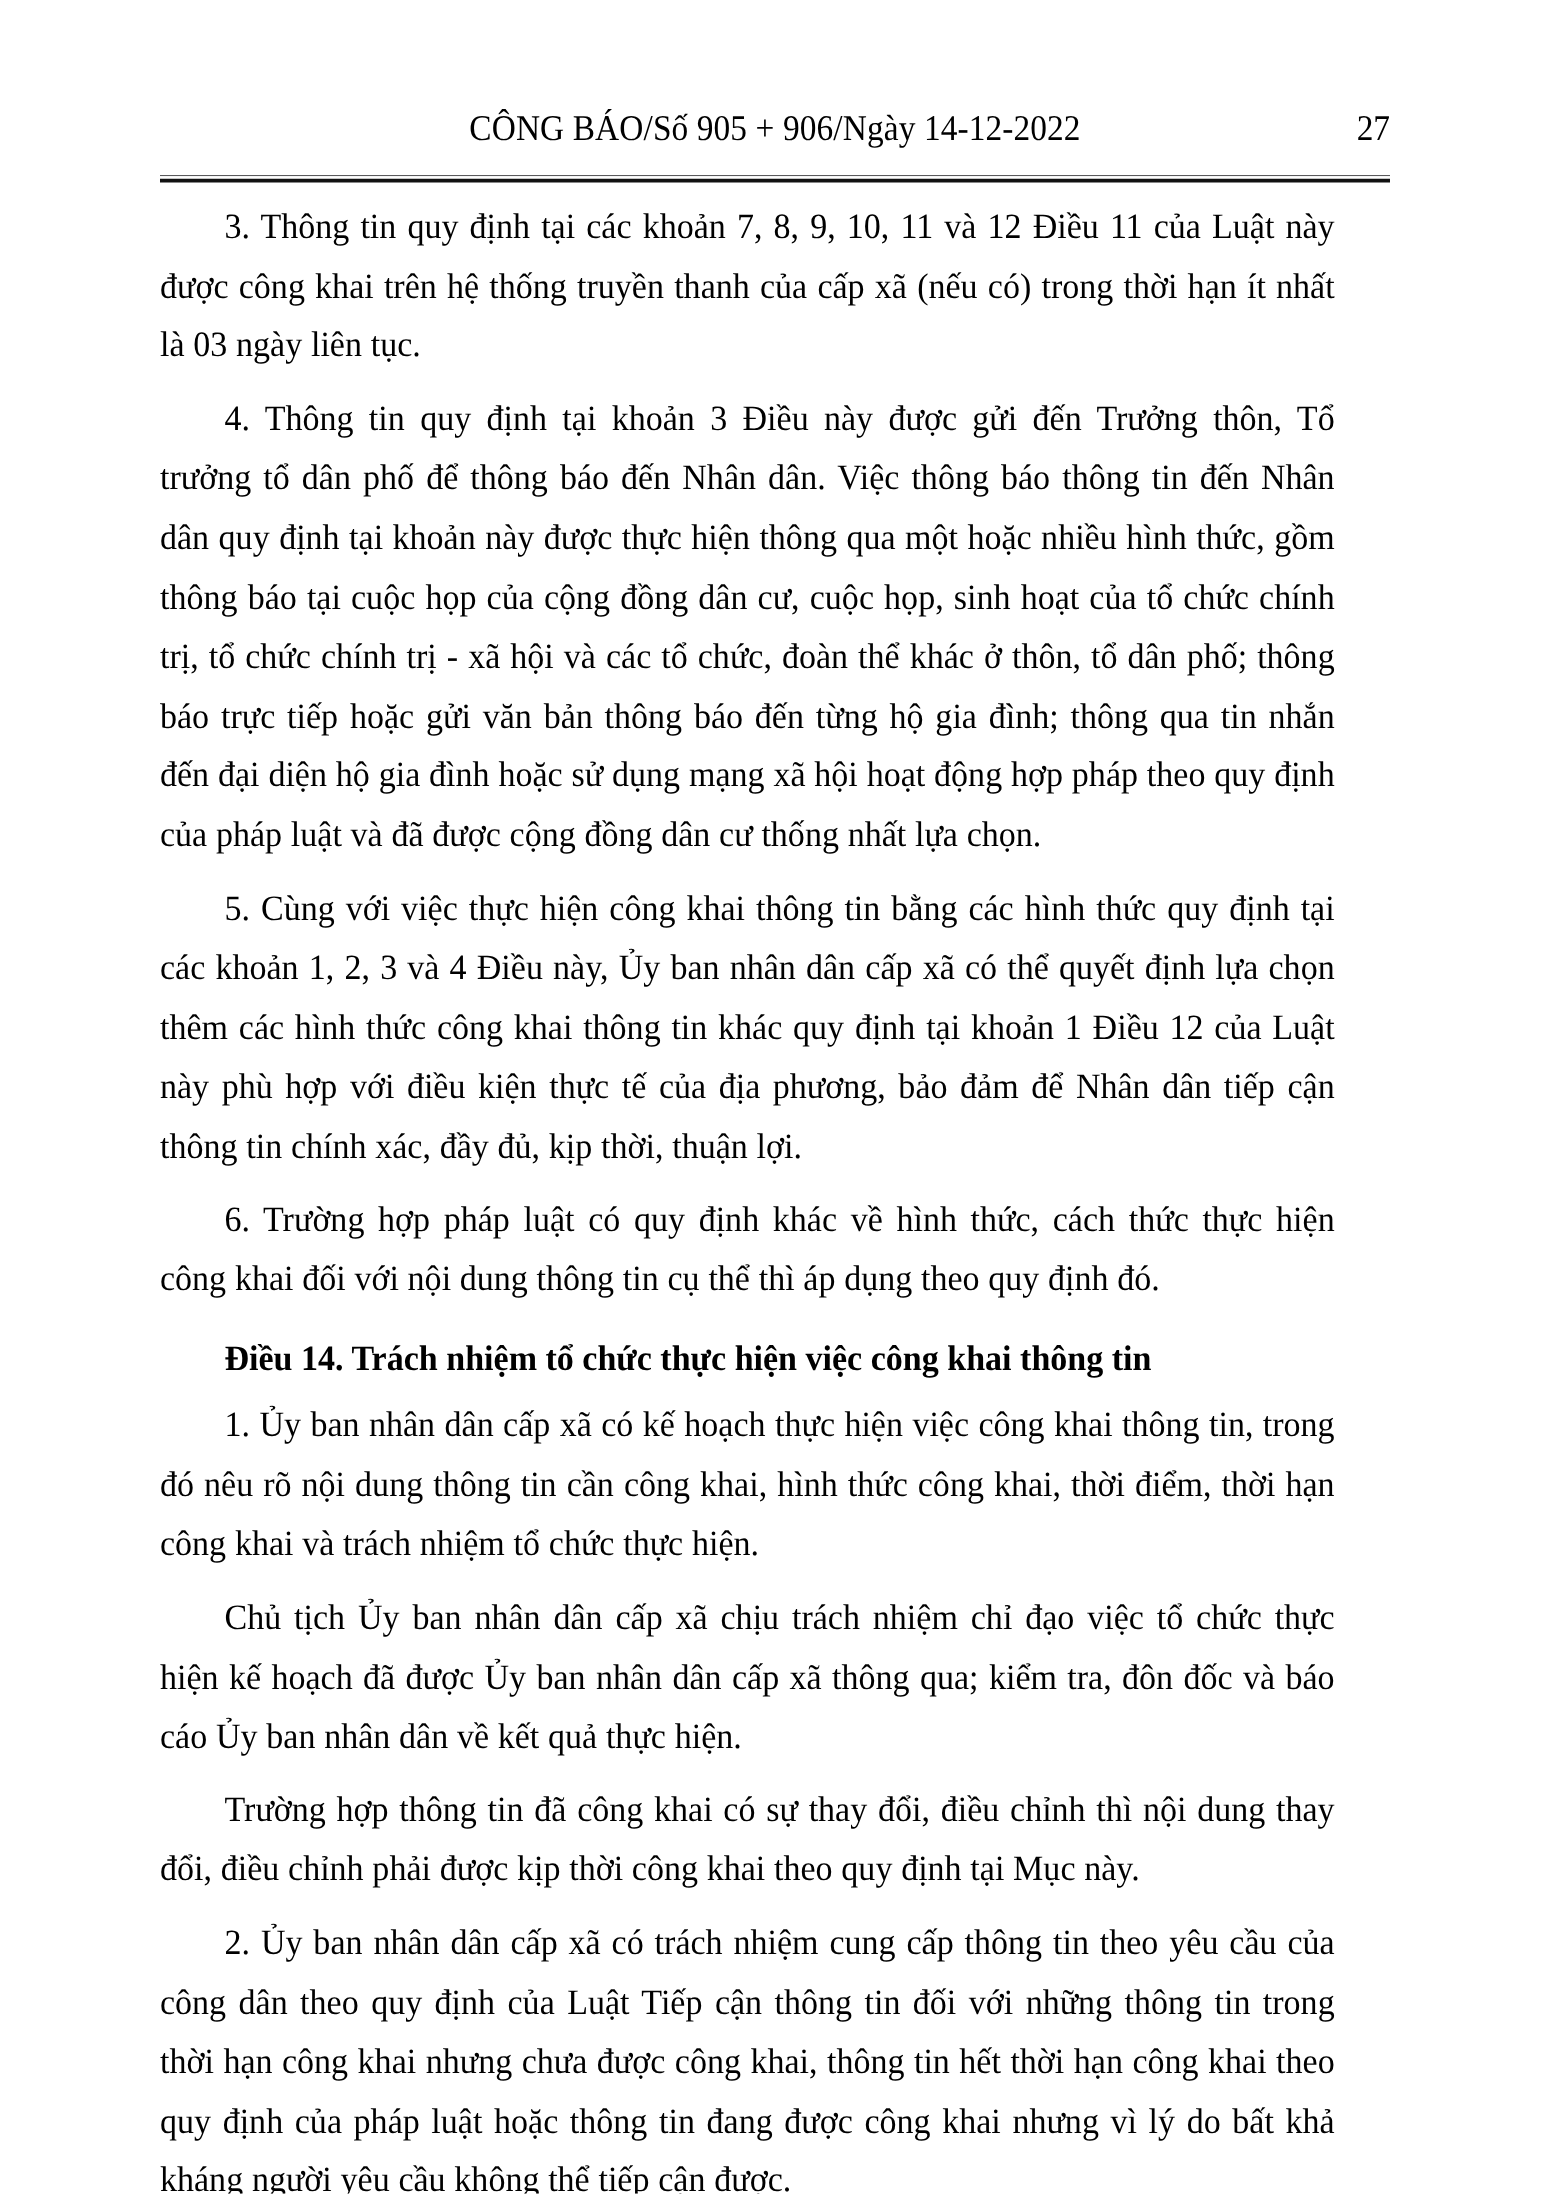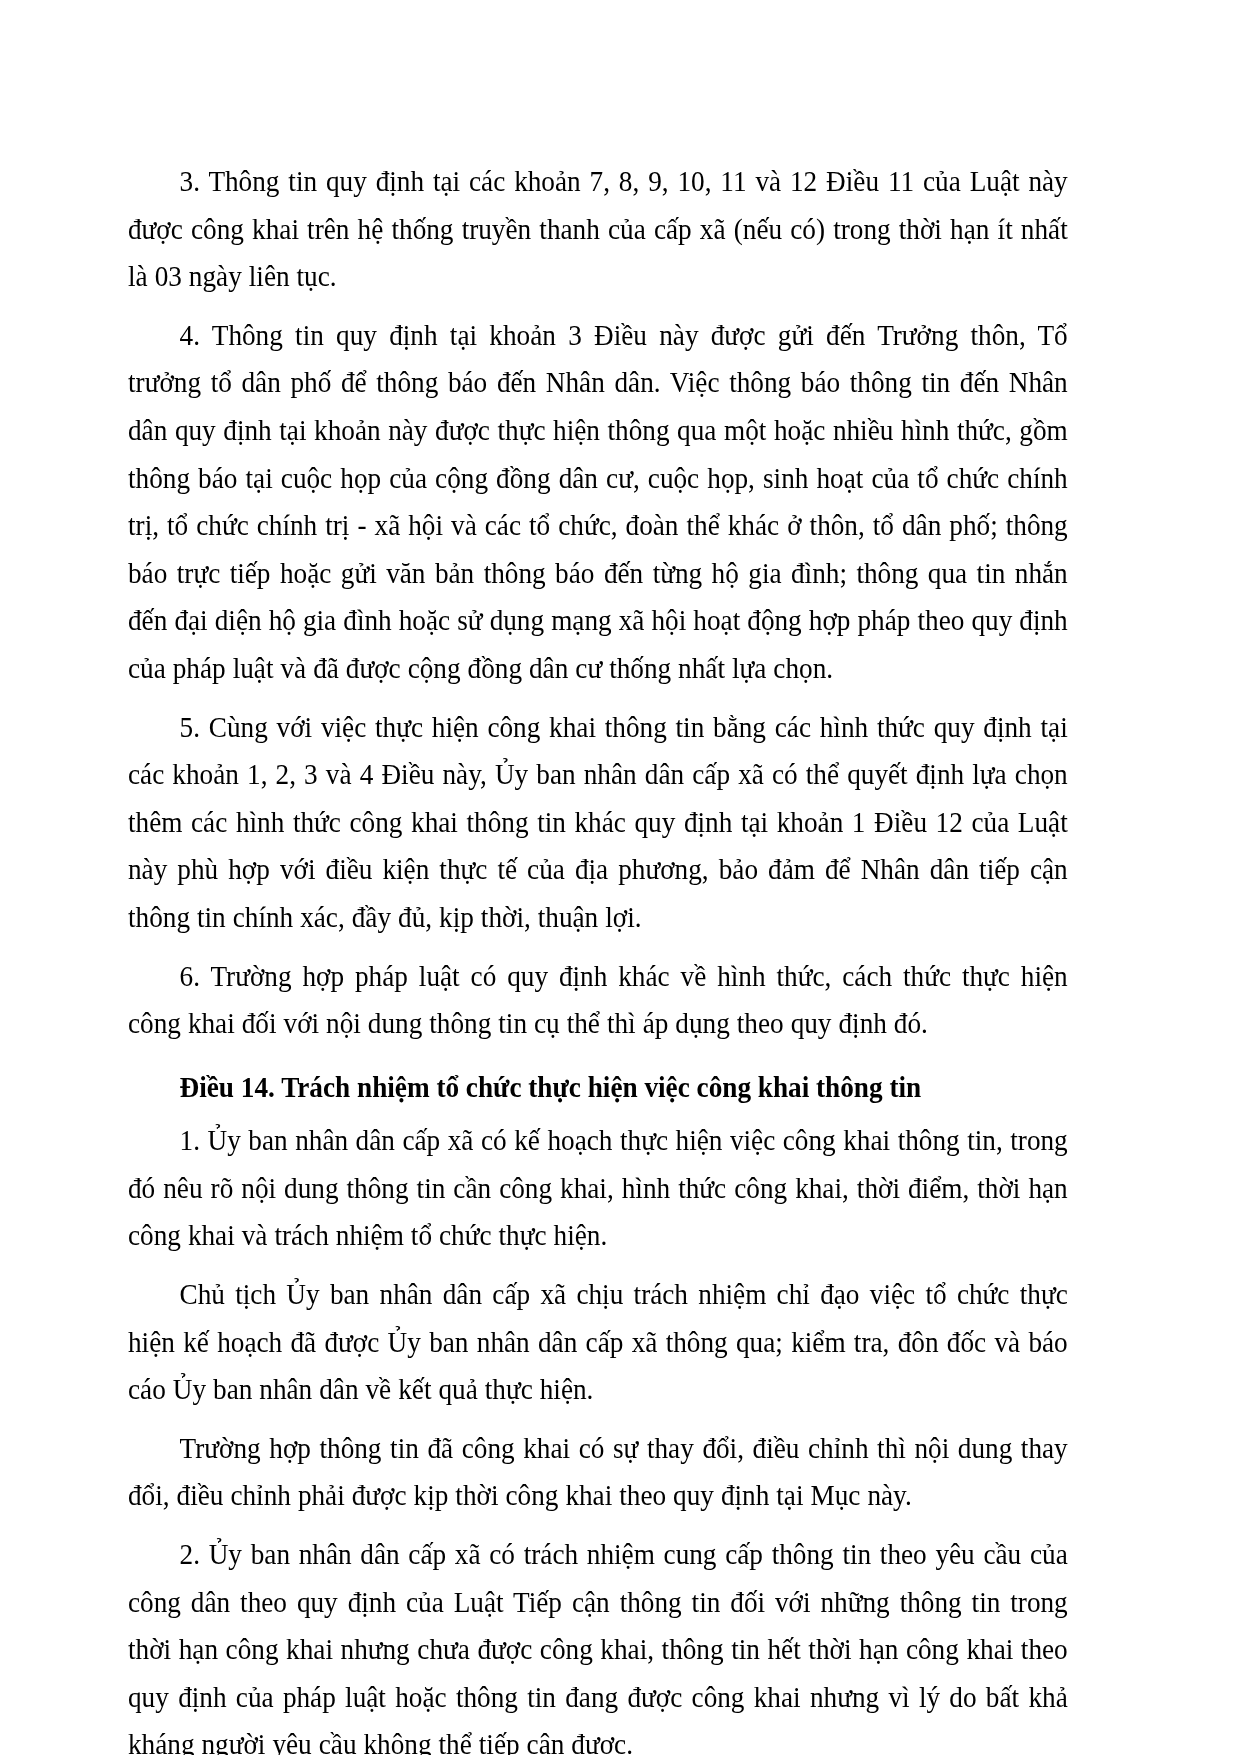--- a/index.html
+++ b/index.html
@@ -114,20 +114,31 @@
     transform: scaleX(0.955);
     transform-origin: left top;
   }
   
 </style>
 </head>
 <body>
 
 <div class="page">
 
+  <div class="content">
+    <div class="header">
+      <div class="header-title">CÔNG BÁO/Số 905 + 906/Ngày 14-12-2022</div>
+      <div class="header-pageno">27</div>
+      <div class="rule">
+        <div class="rule-thin"></div>
+        <div class="rule-gap"></div>
+        <div class="rule-thick"></div>
+      </div>
+    </div>
+  </div>
 
   <div class="body" id="body-container">
       <p class="para">3. Thông tin quy định tại các khoản 7, 8, 9, 10, 11 và 12 Điều 11 của Luật này được công khai trên hệ thống truyền thanh của cấp xã (nếu có) trong thời hạn ít nhất là 03 ngày liên tục.</p>
       <p class="para">4. Thông tin quy định tại khoản 3 Điều này được gửi đến Trưởng thôn, Tổ trưởng tổ dân phố để thông báo đến Nhân dân. Việc thông báo thông tin đến Nhân dân quy định tại khoản này được thực hiện thông qua một hoặc nhiều hình thức, gồm thông báo tại cuộc họp của cộng đồng dân cư, cuộc họp, sinh hoạt của tổ chức chính trị, tổ chức chính trị - xã hội và các tổ chức, đoàn thể khác ở thôn, tổ dân phố; thông báo trực tiếp hoặc gửi văn bản thông báo đến từng hộ gia đình; thông qua tin nhắn đến đại diện hộ gia đình hoặc sử dụng mạng xã hội hoạt động hợp pháp theo quy định của pháp luật và đã được cộng đồng dân cư thống nhất lựa chọn.</p>
       <p class="para">5. Cùng với việc thực hiện công khai thông tin bằng các hình thức quy định tại các khoản 1, 2, 3 và 4 Điều này, Ủy ban nhân dân cấp xã có thể quyết định lựa chọn thêm các hình thức công khai thông tin khác quy định tại khoản 1 Điều 12 của Luật này phù hợp với điều kiện thực tế của địa phương, bảo đảm để Nhân dân tiếp cận thông tin chính xác, đầy đủ, kịp thời, thuận lợi.</p>
       <p class="para">6. Trường hợp pháp luật có quy định khác về hình thức, cách thức thực hiện công khai đối với nội dung thông tin cụ thể thì áp dụng theo quy định đó.</p>
       <p class="heading">Điều 14. Trách nhiệm tổ chức thực hiện việc công khai thông tin</p>
       <p class="para">1. Ủy ban nhân dân cấp xã có kế hoạch thực hiện việc công khai thông tin, trong đó nêu rõ nội dung thông tin cần công khai, hình thức công khai, thời điểm, thời hạn công khai và trách nhiệm tổ chức thực hiện.</p>
       <p class="para">Chủ tịch Ủy ban nhân dân cấp xã chịu trách nhiệm chỉ đạo việc tổ chức thực hiện kế hoạch đã được Ủy ban nhân dân cấp xã thông qua; kiểm tra, đôn đốc và báo cáo Ủy ban nhân dân về kết quả thực hiện.</p>
       <p class="para">Trường hợp thông tin đã công khai có sự thay đổi, điều chỉnh thì nội dung thay đổi, điều chỉnh phải được kịp thời công khai theo quy định tại Mục này.</p>

